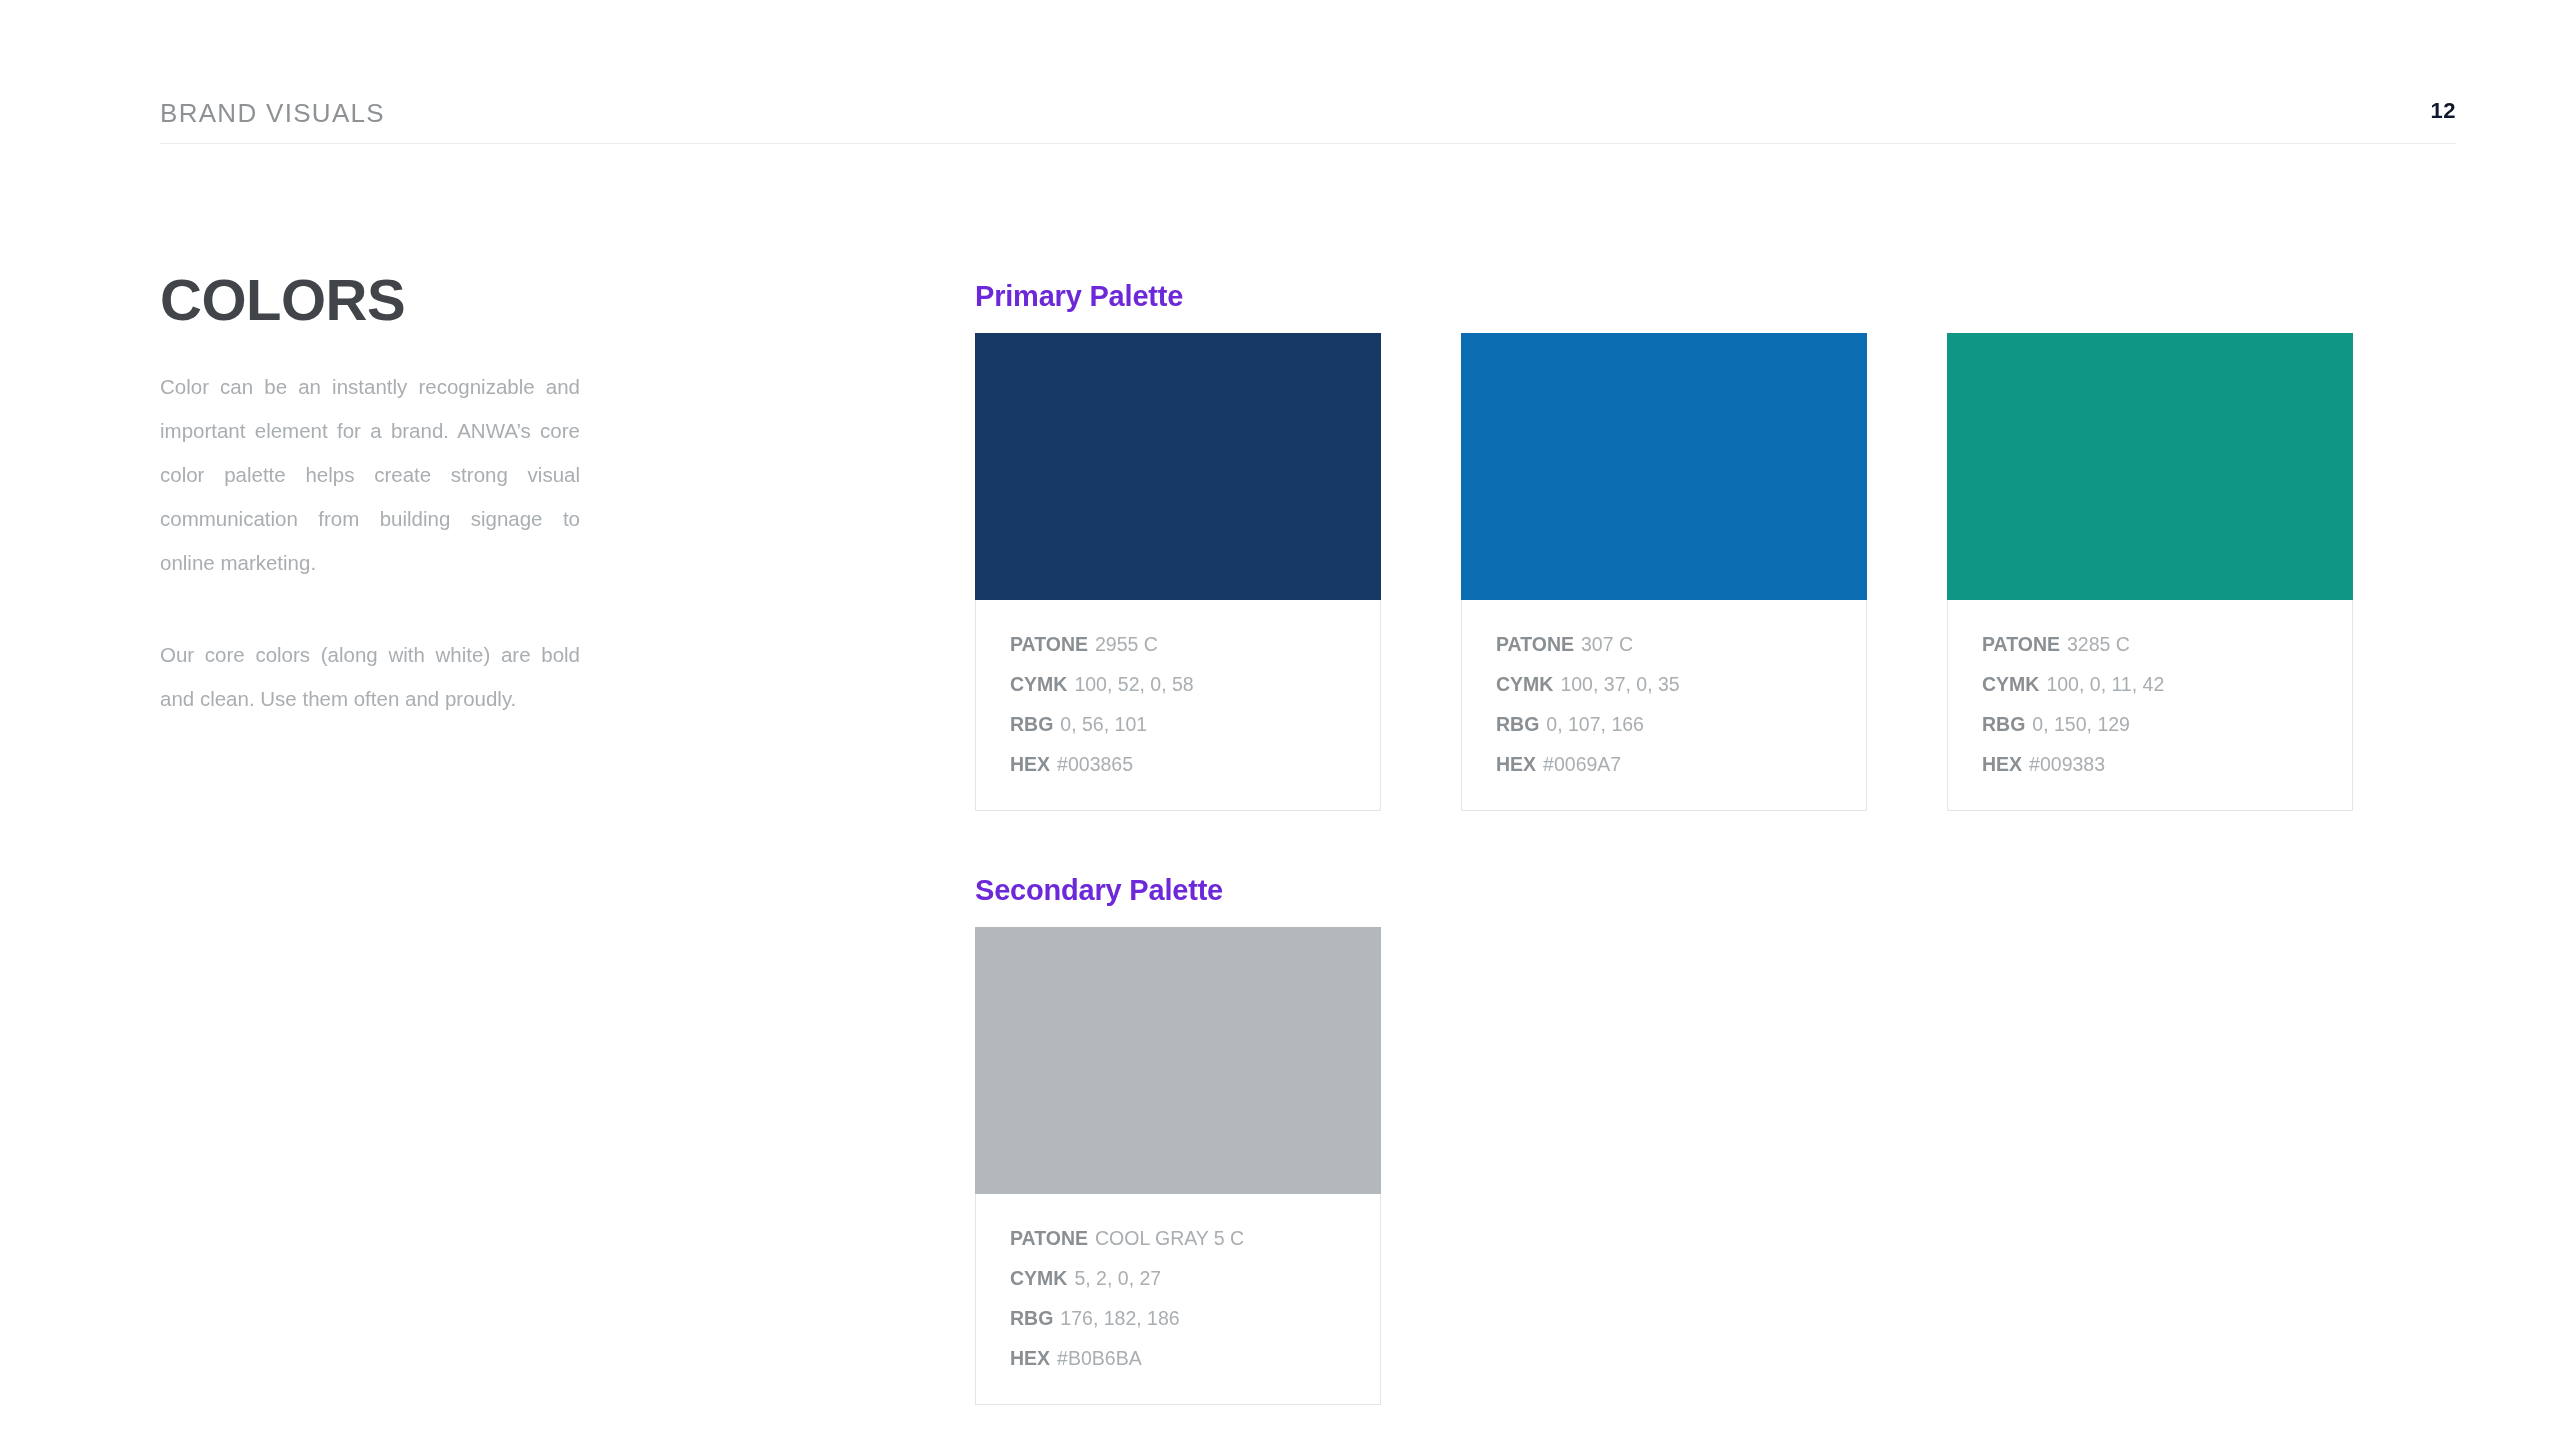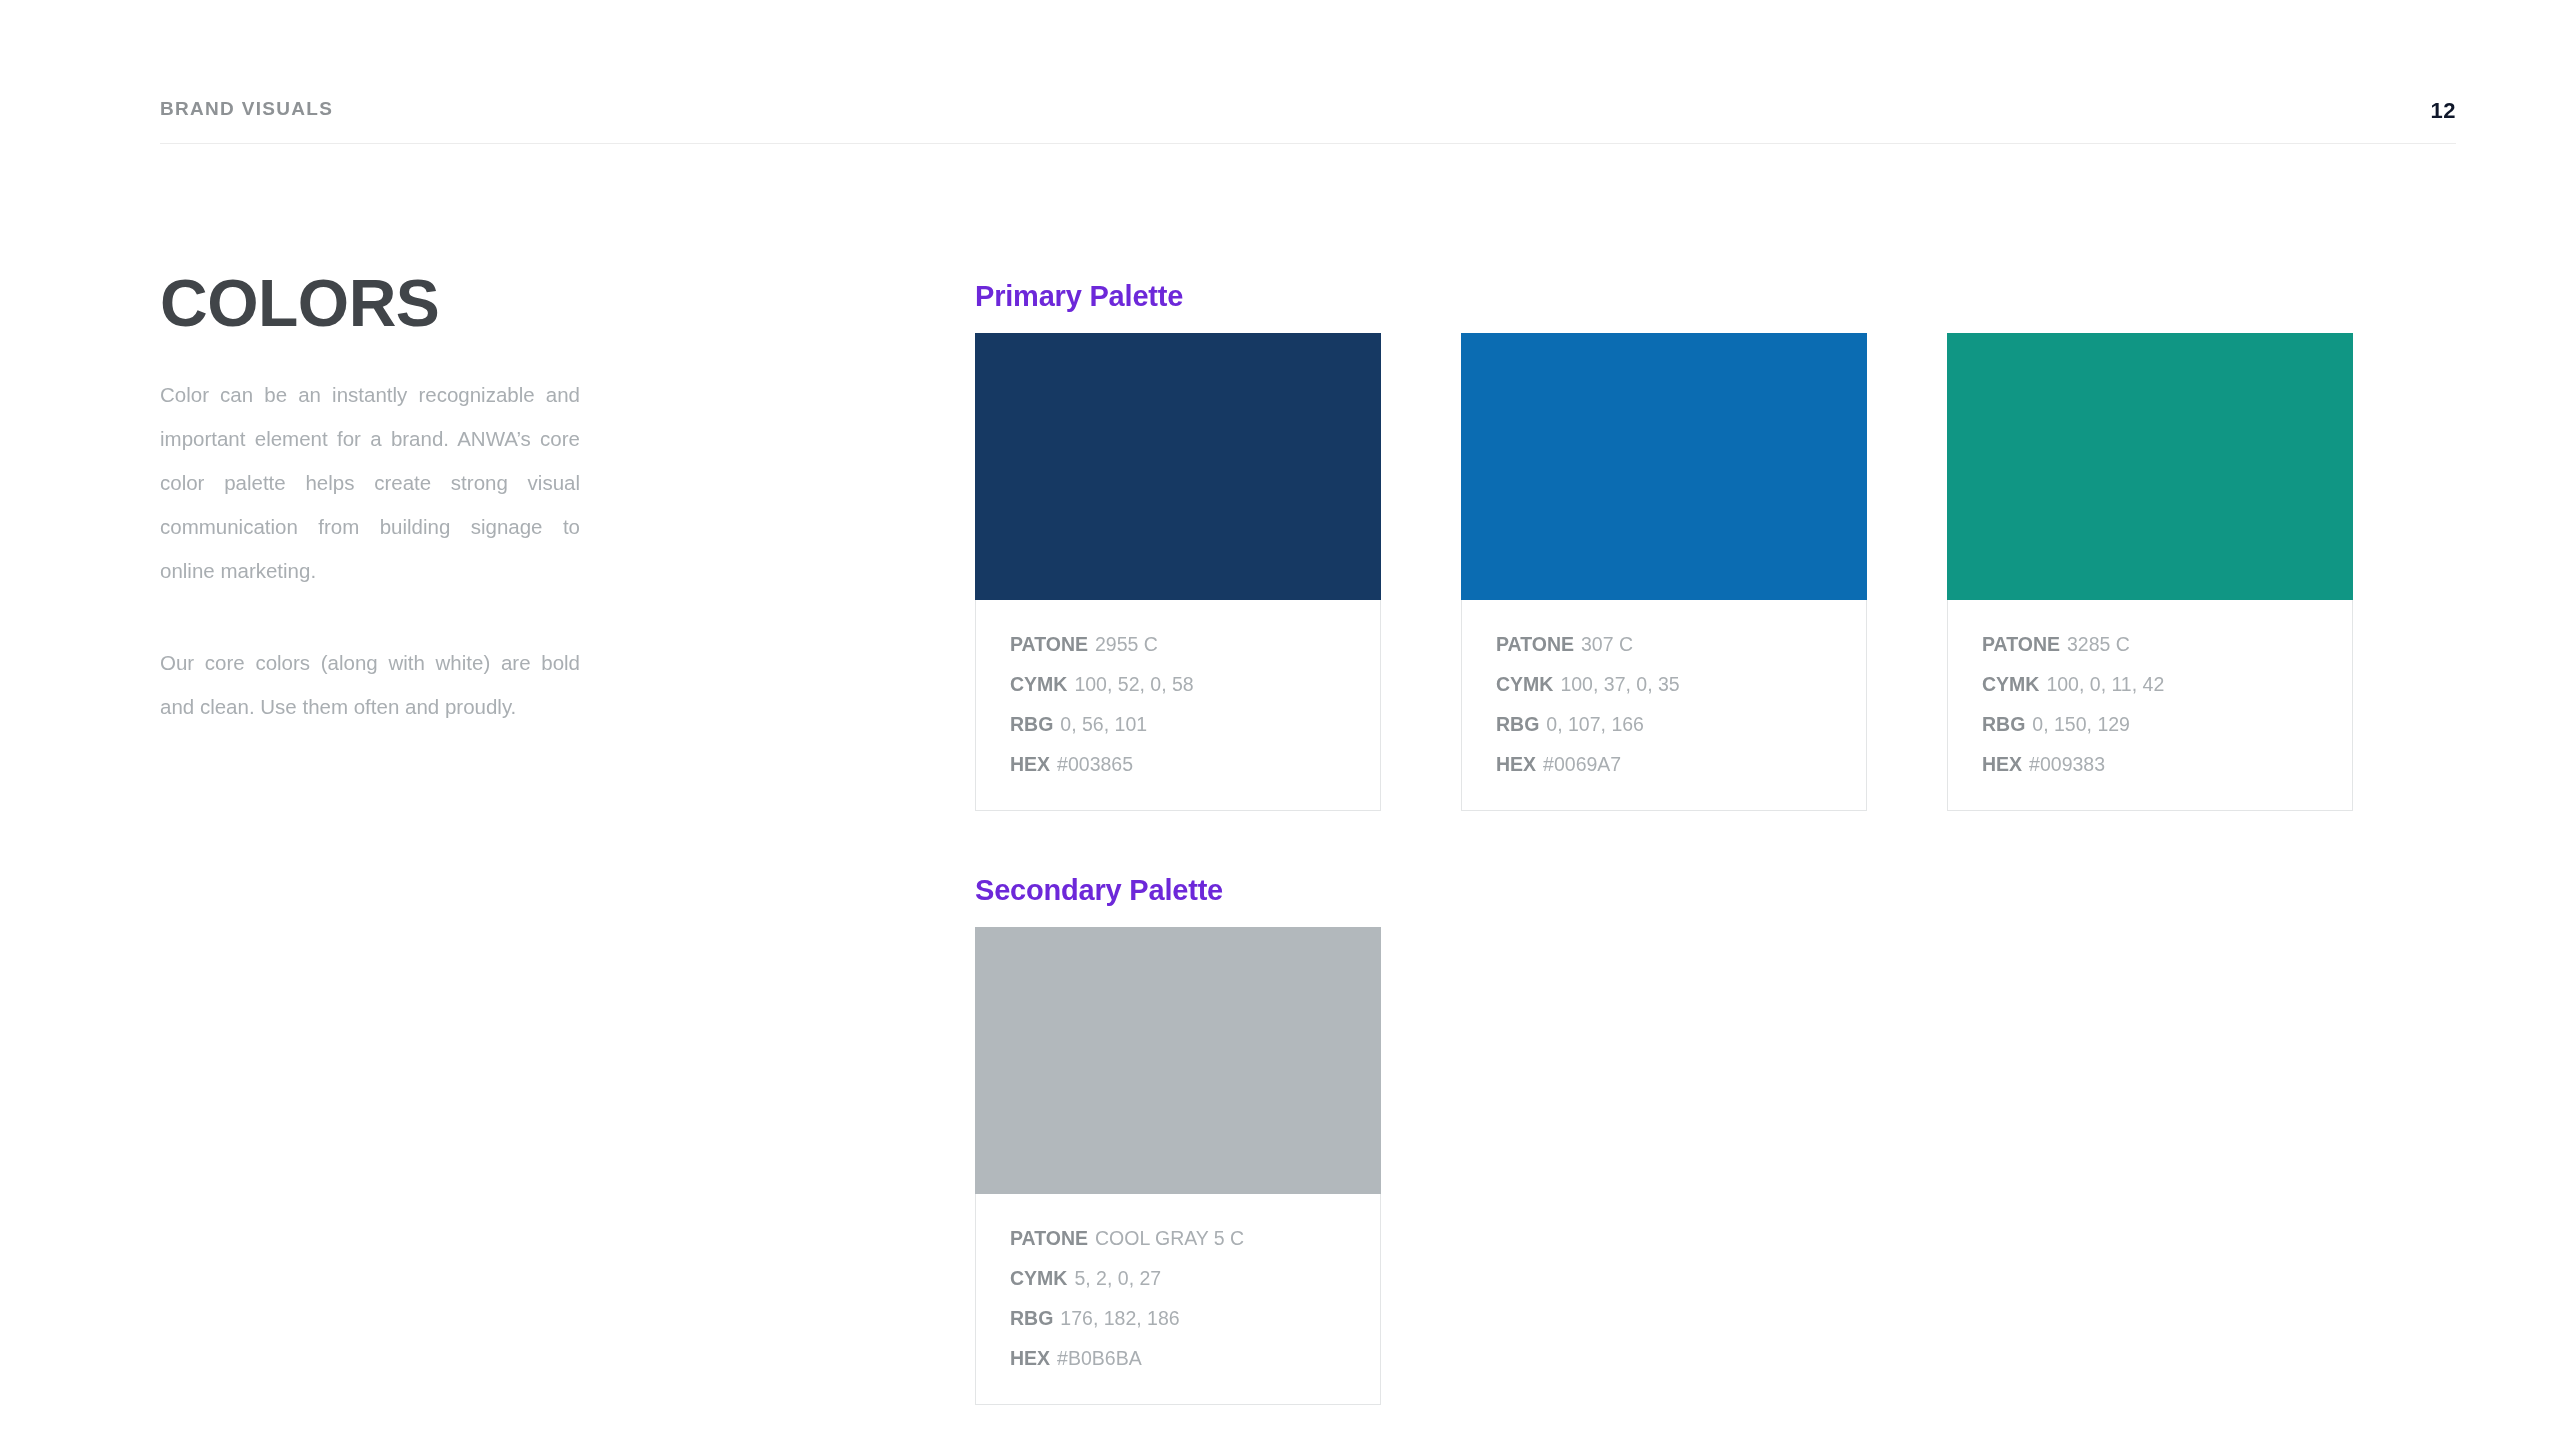--- a/index.html
+++ b/index.html
@@ -23,24 +23,24 @@
   .runhead {
     position: absolute;
     left: 160px;
     top: 98px;
     width: 2296px;
     display: flex;
     align-items: flex-start;
     justify-content: space-between;
   }
   .runhead-title {
-    font-size: 19px;
+    font-size: 26px;
     letter-spacing: 1.3px;
     color: #8e9295;
-    font-weight: 700;
+    font-weight: 400;
   }
   .runhead-page {
     font-size: 22px;
     color: #0f172a;
     font-weight: 700;
     letter-spacing: 0.5px;
   }
   .runhead-rule {
     position: absolute;
     left: 160px;
@@ -51,21 +51,21 @@
   }
 
   
   .leftcol {
     position: absolute;
     left: 160px;
     top: 272px;
     width: 420px;
   }
   .colors-title {
-    font-size: 66px;
+    font-size: 58px;
     line-height: 0.95;
     font-weight: 700;
     letter-spacing: -0.5px;
     color: #414549;
     margin-bottom: 38px;
   }
   .body-par {
     font-size: 20.5px;
     line-height: 44px;
     color: #a9aeb2;

